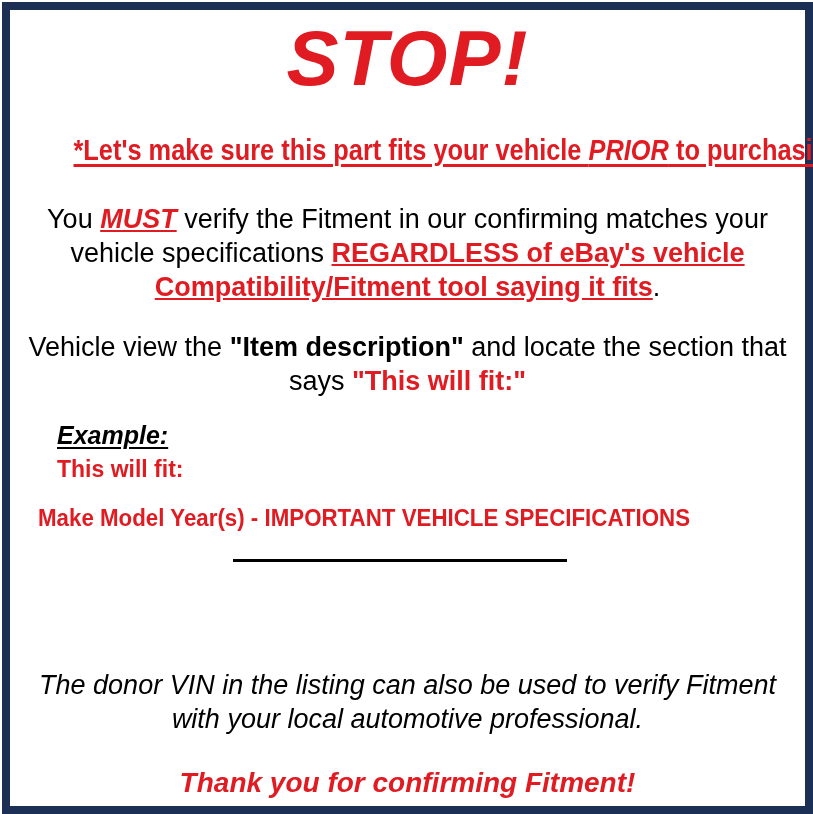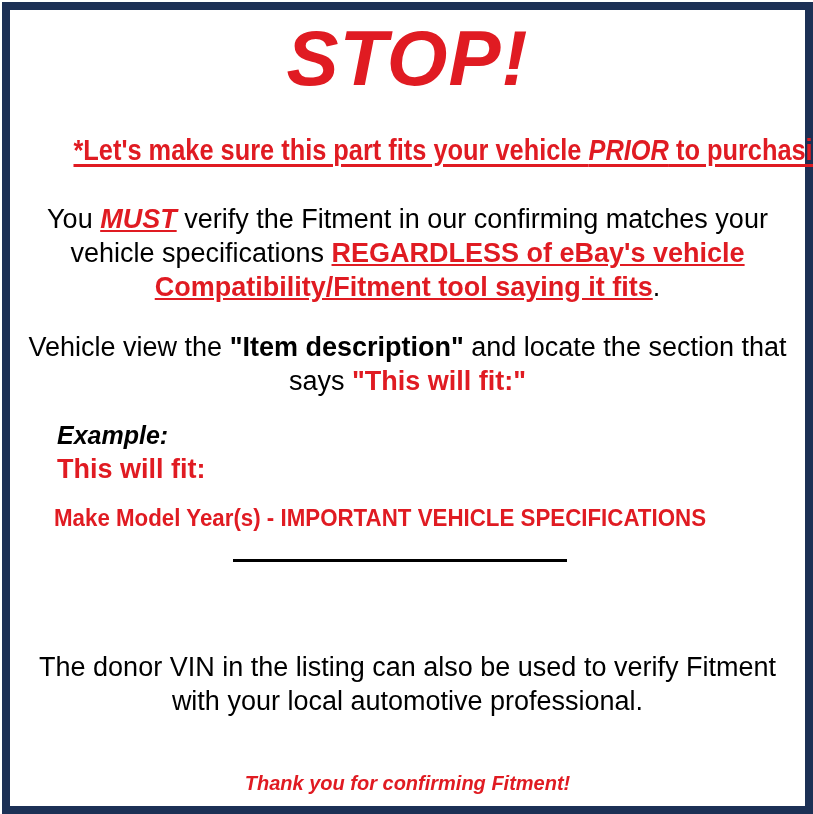--- a/index.html
+++ b/index.html
@@ -95,35 +95,36 @@
   
   #example-label {
     position: absolute;
     left: 47px;
     top: 410px;
     font-size: 25px;
     line-height: 30px;
     font-weight: bold;
     font-style: italic;
     color: #000000;
+    text-decoration: underline;
     text-decoration-thickness: 2px;
     text-underline-offset: 3px;
   }
   #example-fit {
     position: absolute;
     left: 47px;
     top: 443px;
-    font-size: 27px;
+    font-size: 23px;
     line-height: 32px;
     font-weight: bold;
     color: #e01b22;
   }
   #example-spec {
     position: absolute;
-    left: 44px;
+    left: 28px;
     top: 494px;
     font-size: 23px;
     line-height: 28px;
     font-weight: bold;
     color: #e01b22;
     white-space: nowrap;
   }
   #example-spec .scaler {
     display: inline-block;
     transform: scaleX(0.97);
@@ -134,32 +135,32 @@
   #section-divider {
     position: absolute;
     left: 223px;
     top: 549px;
     width: 334px;
     height: 3px;
     background: #000000;
   }
 
   #para-confirm   { top: 581px; }
-  #para-vin       { top: 640px; }
+  #para-vin       { top: 658px; font-style: italic; }
 
   #thanks-line {
     position: absolute;
     left: 18px;
     right: 18px;
     top: 756px;
     text-align: center;
     color: #e01b22;
     font-weight: bold;
     font-style: italic;
-    font-size: 20px;
+    font-size: 28px;
     line-height: 34px;
   }
 </style>
 </head>
 <body>
 
 <div id="notice-card">
   <div id="notice-body">
 
     <div id="stop-heading">STOP!</div>

